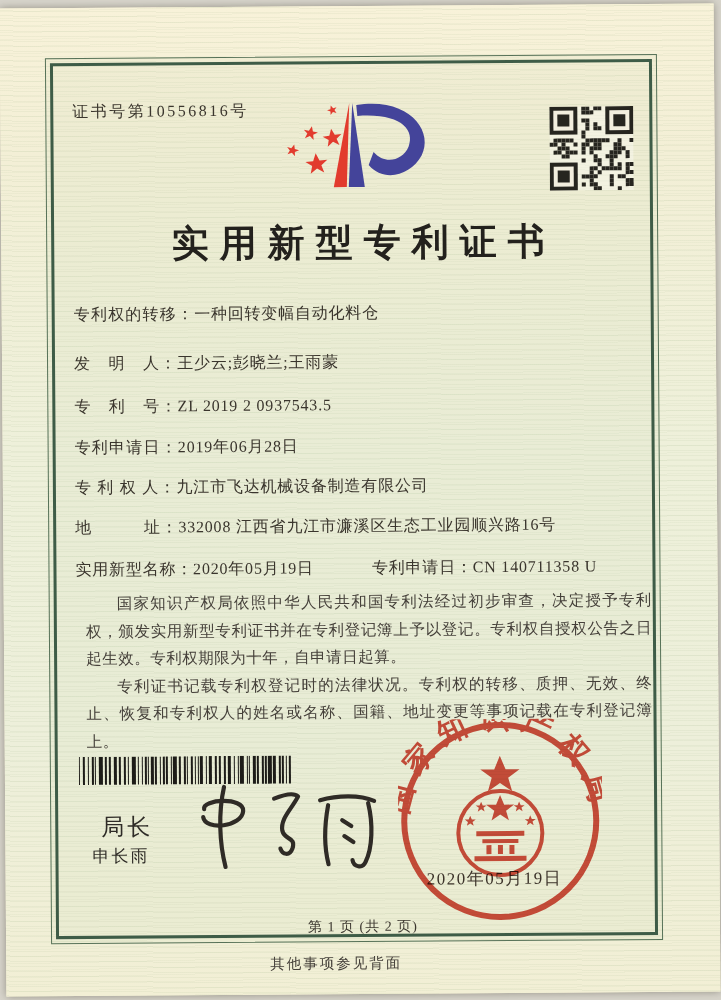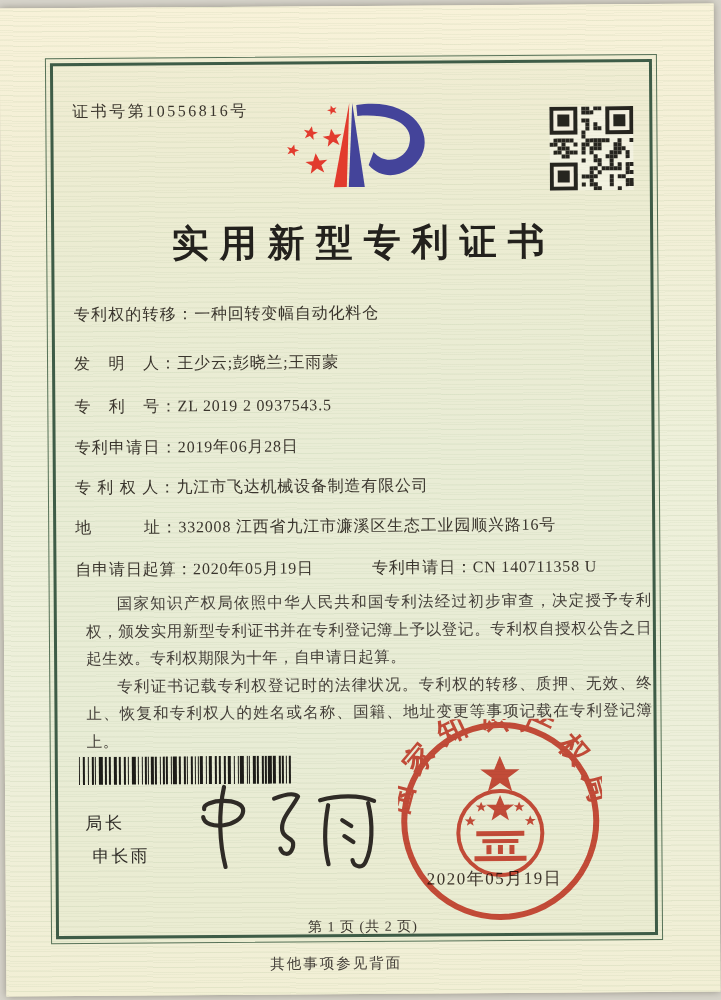--- a/index.html
+++ b/index.html
@@ -49,21 +49,21 @@
     font-size:16px;color:#3a352d;letter-spacing:0.8px;white-space:nowrap;z-index:2;
   }
   .paras{
     position:absolute;left:82px;top:582px;width:566px;z-index:2;
   }
   .paras p{
     margin:0;text-indent:2em;font-size:15.5px;line-height:27.5px;
     color:#45403a;letter-spacing:0.5px;text-align:justify;
   }
   .barcode{position:absolute;left:74px;top:749px;width:215px;height:30px;z-index:2;}
-  .signer-title{position:absolute;left:80px;top:804px;font-size:17px;letter-spacing:3px;color:#2f2c27;z-index:2;}
+  .signer-title{position:absolute;left:96px;top:804px;font-size:23px;letter-spacing:3px;color:#2f2c27;z-index:2;}
   .signer-name{position:absolute;left:87px;top:837px;font-size:17px;letter-spacing:2px;color:#2f2c27;z-index:2;}
   .signature{position:absolute;left:187px;top:768px;width:190px;height:100px;z-index:3;}
   .issue-date{
     position:absolute;left:421px;top:862px;font-size:17px;letter-spacing:1.5px;
     color:#3c332a;z-index:2;white-space:nowrap;
   }
   .seal{
     position:absolute;left:393px;top:714px;width:204px;height:204px;z-index:6;
     opacity:0.84;mix-blend-mode:multiply;
   }
@@ -251,21 +251,21 @@
     <span class="lab">专利申请日：</span><span>2019年06月28日</span>
   </div>
   <div class="field f5">
     <span class="lab">专 利 权 人：</span><span>九江市飞达机械设备制造有限公司</span>
   </div>
   <div class="field f6">
     <span class="lab">地　　　址：</span><span>332008 江西省九江市濂溪区生态工业园顺兴路16号</span>
   </div>
 
   <div class="grant-row">
-    <span><span class="lab">自申请日起算：</span><span>2020年05月19日</span></span>
+    <span><span class="lab">实用新型名称：</span><span>2020年05月19日</span></span>
     <span><span class="lab">专利申请日：</span><span>CN 140711358 U</span></span>
   </div>
 
   <div class="paras">
     <p>国家知识产权局依照中华人民共和国专利法经过初步审查，决定授予专利权，颁发实用新型专利证书并在专利登记簿上予以登记。专利权自授权公告之日起生效。专利权期限为十年，自申请日起算。</p>
     <p>专利证书记载专利权登记时的法律状况。专利权的转移、质押、无效、终止、恢复和专利权人的姓名或名称、国籍、地址变更等事项记载在专利登记簿上。</p>
   </div>
 
   <div class="barcode">
     <svg width="215" height="30" viewBox="0 0 215 30">

